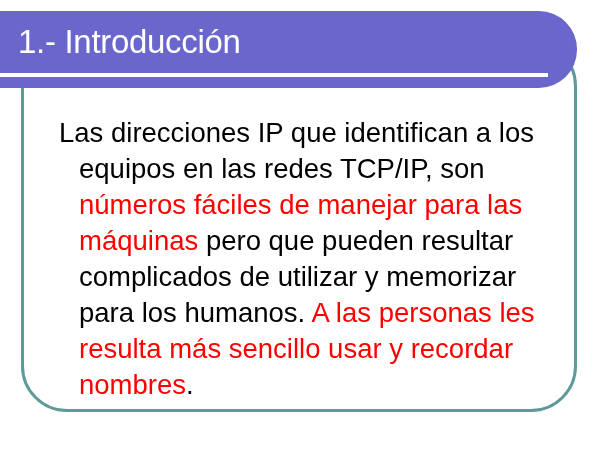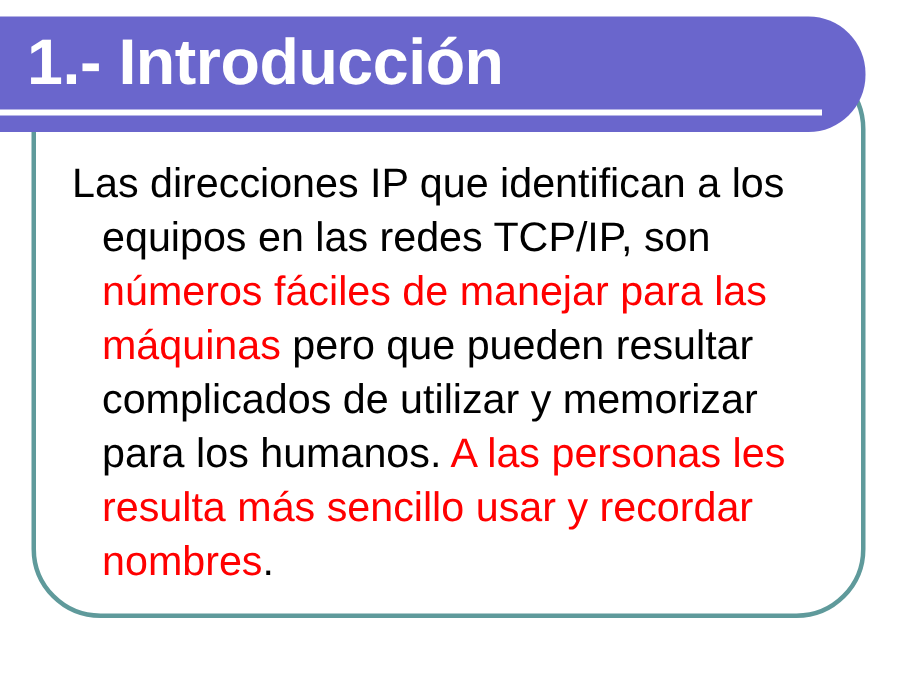--- a/index.html
+++ b/index.html
@@ -51,37 +51,37 @@
     top: 62px;
     width: 548px;
     height: 4px;
     background: #ffffff;
   }
   .title-text {
     position: absolute;
     left: 18px;
     top: 10px;
     color: #ffffff;
-    font-size: 43px;
-    font-weight: bold;
+    font-size: 33px;
+    font-weight: normal;
     letter-spacing: -0.3px;
     white-space: nowrap;
     line-height: 42px;
     font-family: "Liberation Sans", sans-serif;
   }
 
   
   .body-block {
     position: absolute;
     left: 48px;
     top: 104px;
     width: 512px;
   }
   .para {
-    margin: 0;
+    margin: 11px;
     padding-left: 20px;
     text-indent: -20px;
     color: #000000;
     font-size: 27.5px;
     line-height: 36px;
     font-family: "Liberation Sans", sans-serif;
   }
   .hl {
     color: #ff0000;
   }

